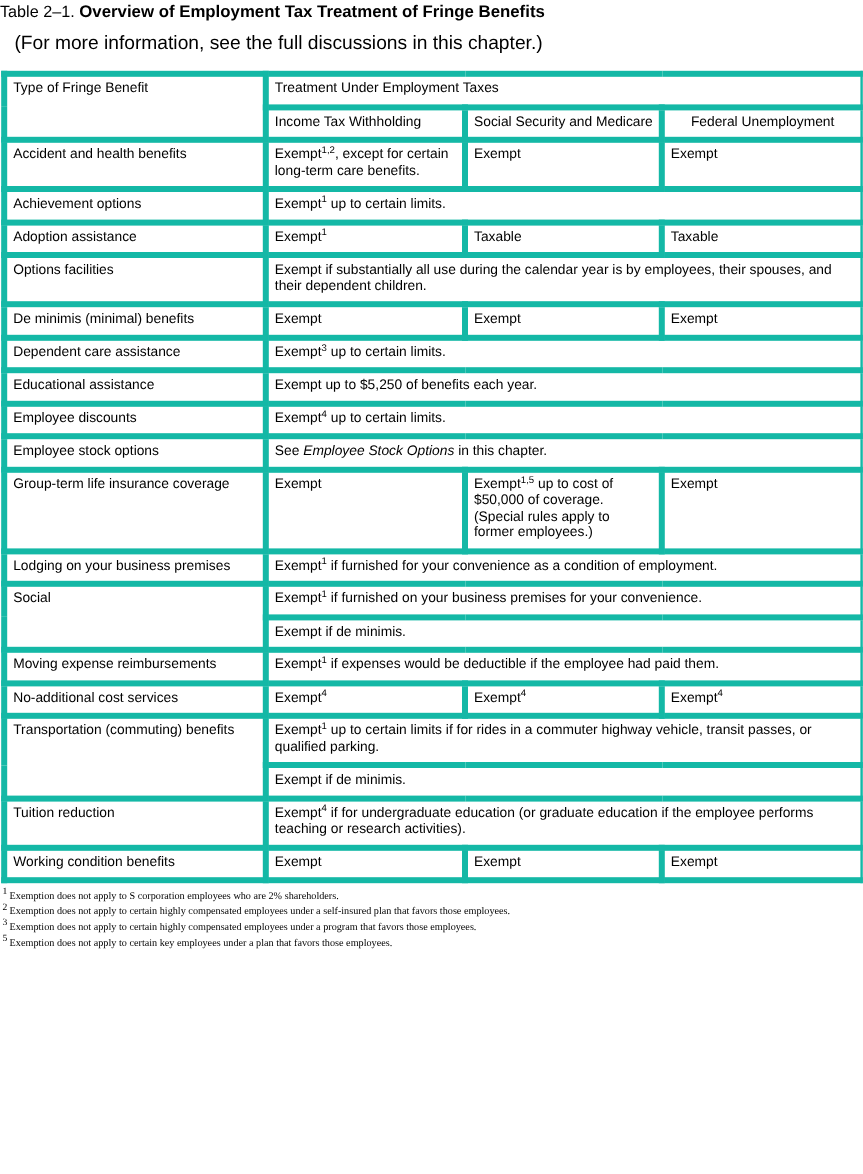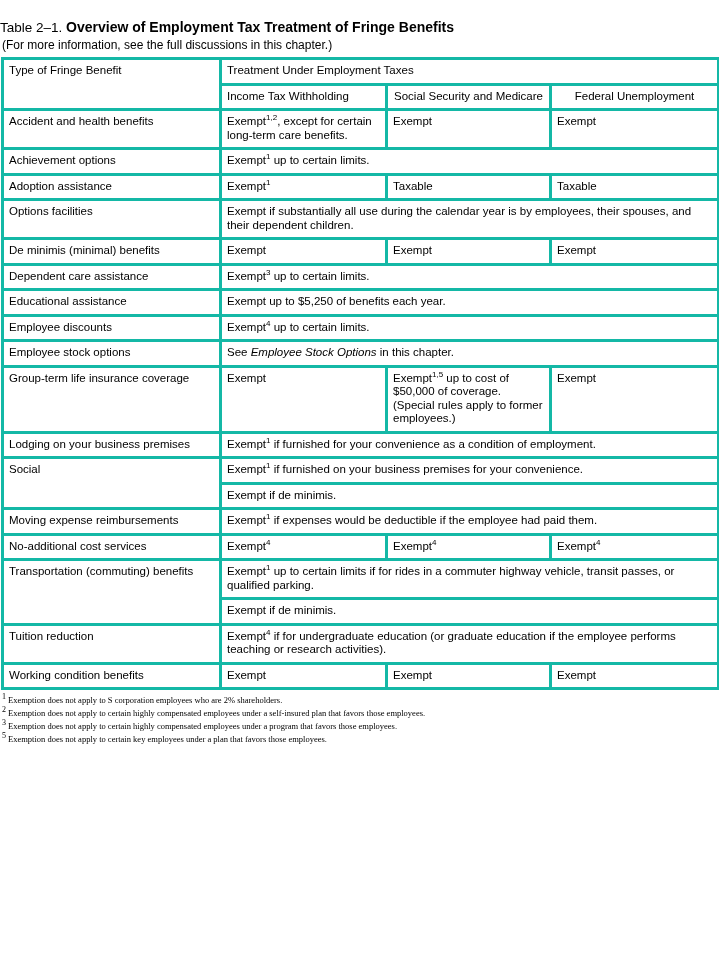--- a/index.html
+++ b/index.html
@@ -17,47 +17,47 @@
   }
   .page {
     width: 719px;
     height: 978px;
     position: relative;
     box-sizing: border-box;
     padding: 0 0 0 0;
   }
   .title-line {
     margin: 0;
-    padding: 20px 0 0 0;
+    padding: 2px 0 0 0;
     font-size: 13.5px;
     line-height: 15px;
     white-space: nowrap;
   }
   .title-label {
     font-weight: normal;
     font-size: 13.5px;
   }
   .title-text {
     font-weight: bold;
     font-size: 14px;
   }
   .subtitle {
-    margin: 2px;
+    margin: 12px;
     padding: 1px 0 3px 0;
-    font-size: 12px;
+    font-size: 16px;
     line-height: 14px;
   }
   table.fringe {
     border-collapse: collapse;
     width: 716px;
     margin-left: 1px;
     table-layout: fixed;
   }
   table.fringe td, table.fringe th {
-    border: 3px solid #14b8a6;
+    border: 5px solid #14b8a6;
     vertical-align: top;
     padding: 4px 5px 5px 5px;
     font-size: 11.5px;
     line-height: 13.5px;
     font-weight: normal;
     text-align: left;
   }
   .col-type { width: 218px; }
   .col-iw   { width: 166px; }
   .col-ssm  { width: 164px; }

